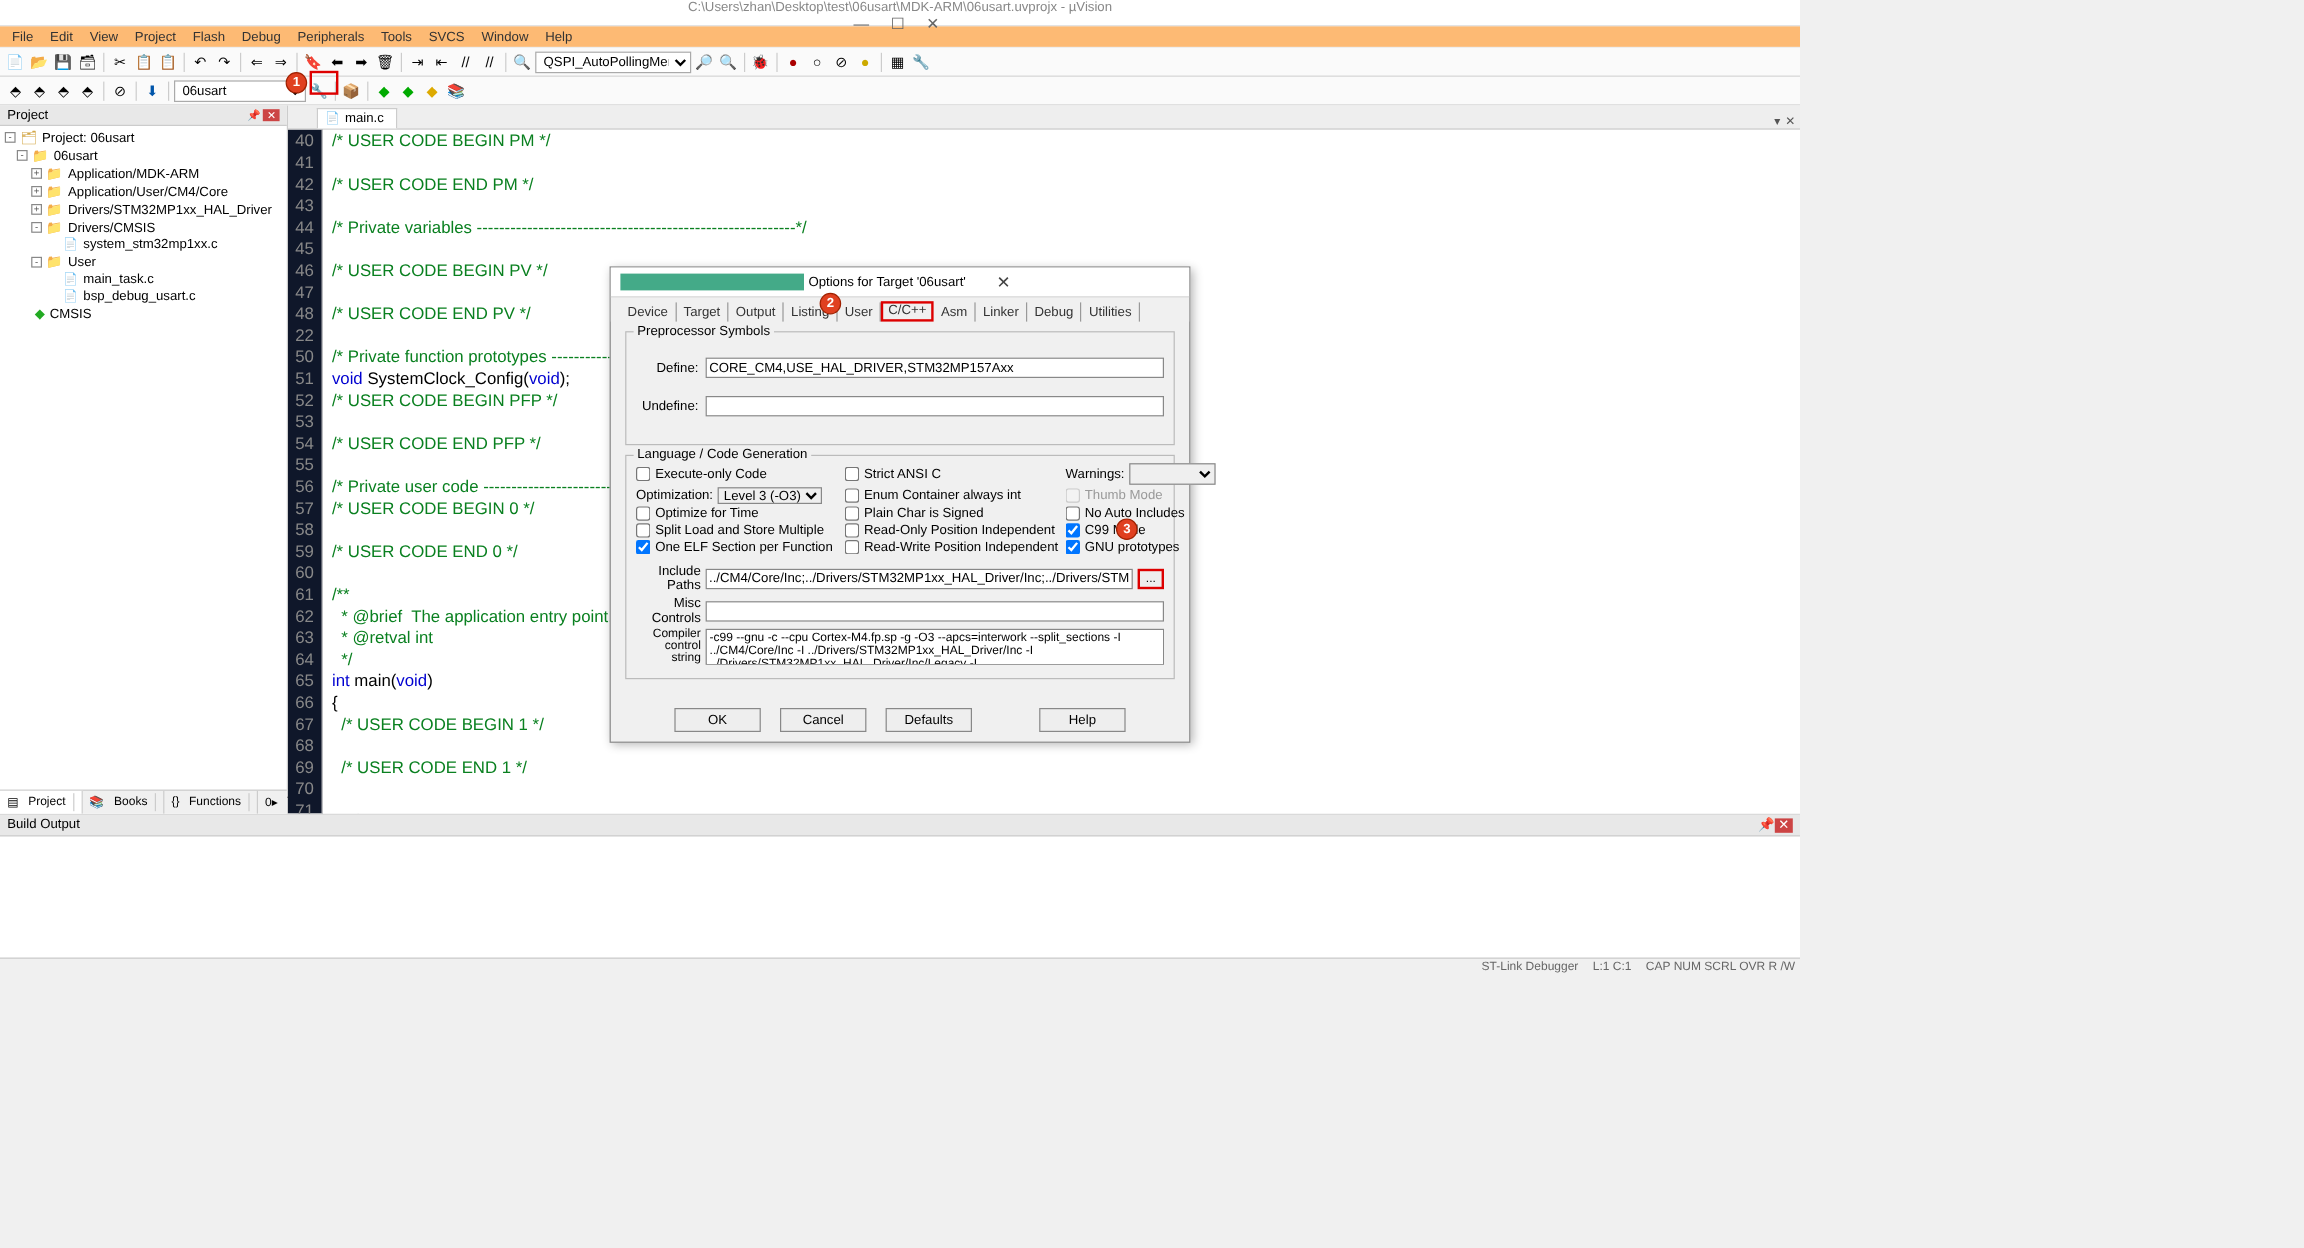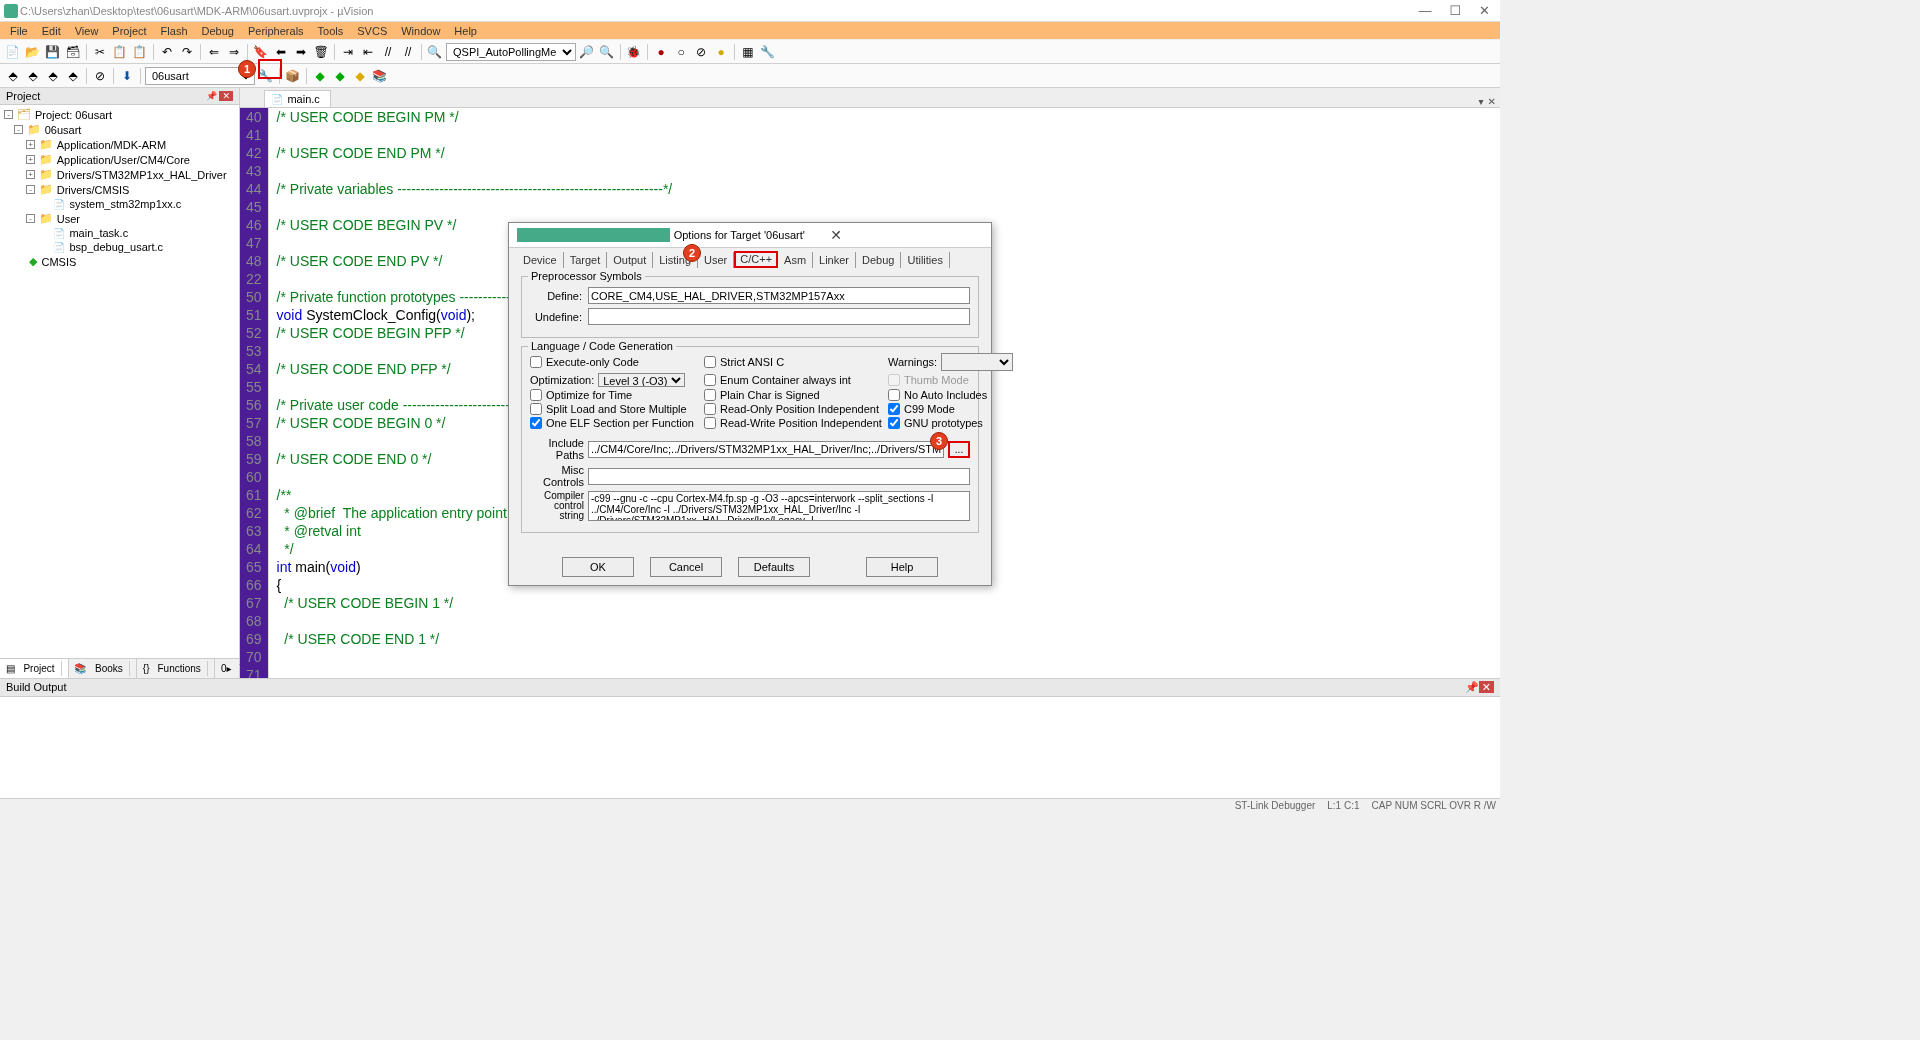--- a/index.html
+++ b/index.html
@@ -1,19 +1,19 @@
 <!DOCTYPE html>
 <html><head>
 <meta charset="utf-8">
 <style>
 * { margin: 0; padding: 0; box-sizing: border-box; font-family: "Segoe UI", Tahoma, sans-serif; }
 body { background: #f0f0f0; font-size: 12px; overflow: hidden; width: 1500px; height: 812px; position: relative; }
 
 
-.titlebar { height: 22px; background: #fff; display: flex; align-items: center; padding: 0 4px; border-bottom: 1px solid #ddd; }
+.titlebar { height: 22px; background: #fff; display: flex; align-items: center; padding: 0 4px; border-bottom: 1px solid #ddd; flex-direction: column; }
 .titlebar .ticon { width: 14px; height: 14px; background: #4a8; border-radius: 2px; margin-right: 2px; }
 .titlebar .ttext { color: #888; font-size: 11px; flex: 1; }
 .titlebar .winbtns { display: flex; gap: 18px; margin-right: 6px; }
 .titlebar .winbtns span { color: #666; font-size: 13px; cursor: default; }
 
 
 .menubar { height: 18px; background: #fdba74; display: flex; align-items: center; padding: 0 4px; gap: 2px; border-bottom: 1px solid #eee; }
 .menubar span { padding: 1px 6px; font-size: 11px; color: #333; }
 
 
@@ -45,21 +45,21 @@
 .panel-tabs span { padding: 2px 6px; border-right: 1px solid #ccc; display: flex; align-items: center; gap: 2px; }
 .panel-tabs span.active { background: #fff; }
 
 
 .editor { flex: 1; display: flex; flex-direction: column; background: #fff; }
 .editor-tabs { background: #eee; border-bottom: 1px solid #ccc; height: 20px; display: flex; align-items: flex-end; padding-left: 24px; }
 .editor-tab { background: #fff; border: 1px solid #ccc; border-bottom: none; padding: 2px 10px 2px 6px; font-size: 11px; display: flex; align-items: center; gap: 4px; }
 .editor-tab .ficon { color: #888; font-size: 10px; }
 .editor-windowbtns { position: absolute; right: 4px; display: flex; gap: 4px; font-size: 10px; color: #555; }
 .code { flex: 1; display: flex; font-family: Consolas, monospace; font-size: 14px; overflow: hidden; position: relative; }
-.gutter { background: #4c1d95; color: #888; text-align: center; padding: 0 6px; user-select: none; border-right: 1px solid #ddd; }
+.gutter { background: #0f172a; color: #888; text-align: center; padding: 0 6px; user-select: none; border-right: 1px solid #ddd; }
 .gutter div { height: 18px; line-height: 18px; }
 .codelines { flex: 1; padding-left: 8px; }
 .codelines div { height: 18px; line-height: 18px; white-space: pre; }
 .c-comment { color: #0a8020; }
 .c-keyword { color: #0000d0; }
 
 
 .build-output { height: 120px; background: #fff; border-top: 1px solid #ccc; }
 .build-title { background: #e8e8e8; padding: 2px 6px; font-size: 11px; display: flex; justify-content: space-between; border-bottom: 1px solid #ccc; }
 
@@ -72,21 +72,21 @@
 .dlg-title { background: #fff; padding: 4px 8px; display: flex; align-items: center; gap: 4px; border-bottom: 1px solid #ccc; }
 .dlg-title .dicon { width: 14px; height: 14px; background: #4a8; }
 .dlg-title span { flex: 1; }
 .dlg-close { font-size: 14px; color: #444; cursor: default; }
 .dlg-tabs { display: flex; padding: 4px 8px 0 8px; background: #f0f0f0; }
 .dlg-tabs span { padding: 2px 6px; border-right: 1px solid #999; color: #333; font-size: 11px; }
 .dlg-tabs span.active { border: 2px solid #d00; font-weight: normal; padding: 0 4px; margin-top: -1px; position: relative; }
 .dlg-body { padding: 8px 12px; }
 .fieldset { border: 1px solid #bbb; padding: 6px 8px 8px 8px; margin-bottom: 8px; position: relative; }
 .fieldset .legend { position: absolute; top: -7px; left: 6px; background: #f0f0f0; padding: 0 3px; font-size: 11px; }
-.frow { display: flex; align-items: center; margin: 4px 0; gap: 6px; }
+.frow { display: flex; align-items: center; margin: 15px 0; gap: 6px; }
 .frow label { width: 52px; text-align: right; font-size: 11px; }
 .frow input[type=text] { flex: 1; height: 17px; border: 1px solid #888; font-size: 11px; padding: 0 2px; background: #fff; }
 .lang-grid { display: grid; grid-template-columns: 170px 180px 1fr; gap: 2px 4px; align-items: center; }
 .chk { display: flex; align-items: center; gap: 4px; font-size: 11px; }
 .chk input { width: 12px; height: 12px; }
 .opt-row { display: flex; align-items: center; gap: 4px; }
 .opt-row select { height: 14px; font-size: 11px; border: 1px solid #888; }
 .warn-cell { display: flex; align-items: center; gap: 4px; justify-content: flex-end; }
 .warn-cell select { width: 72px; height: 18px; border: 1px solid #888; }
 .gray-label { color: #999; }

